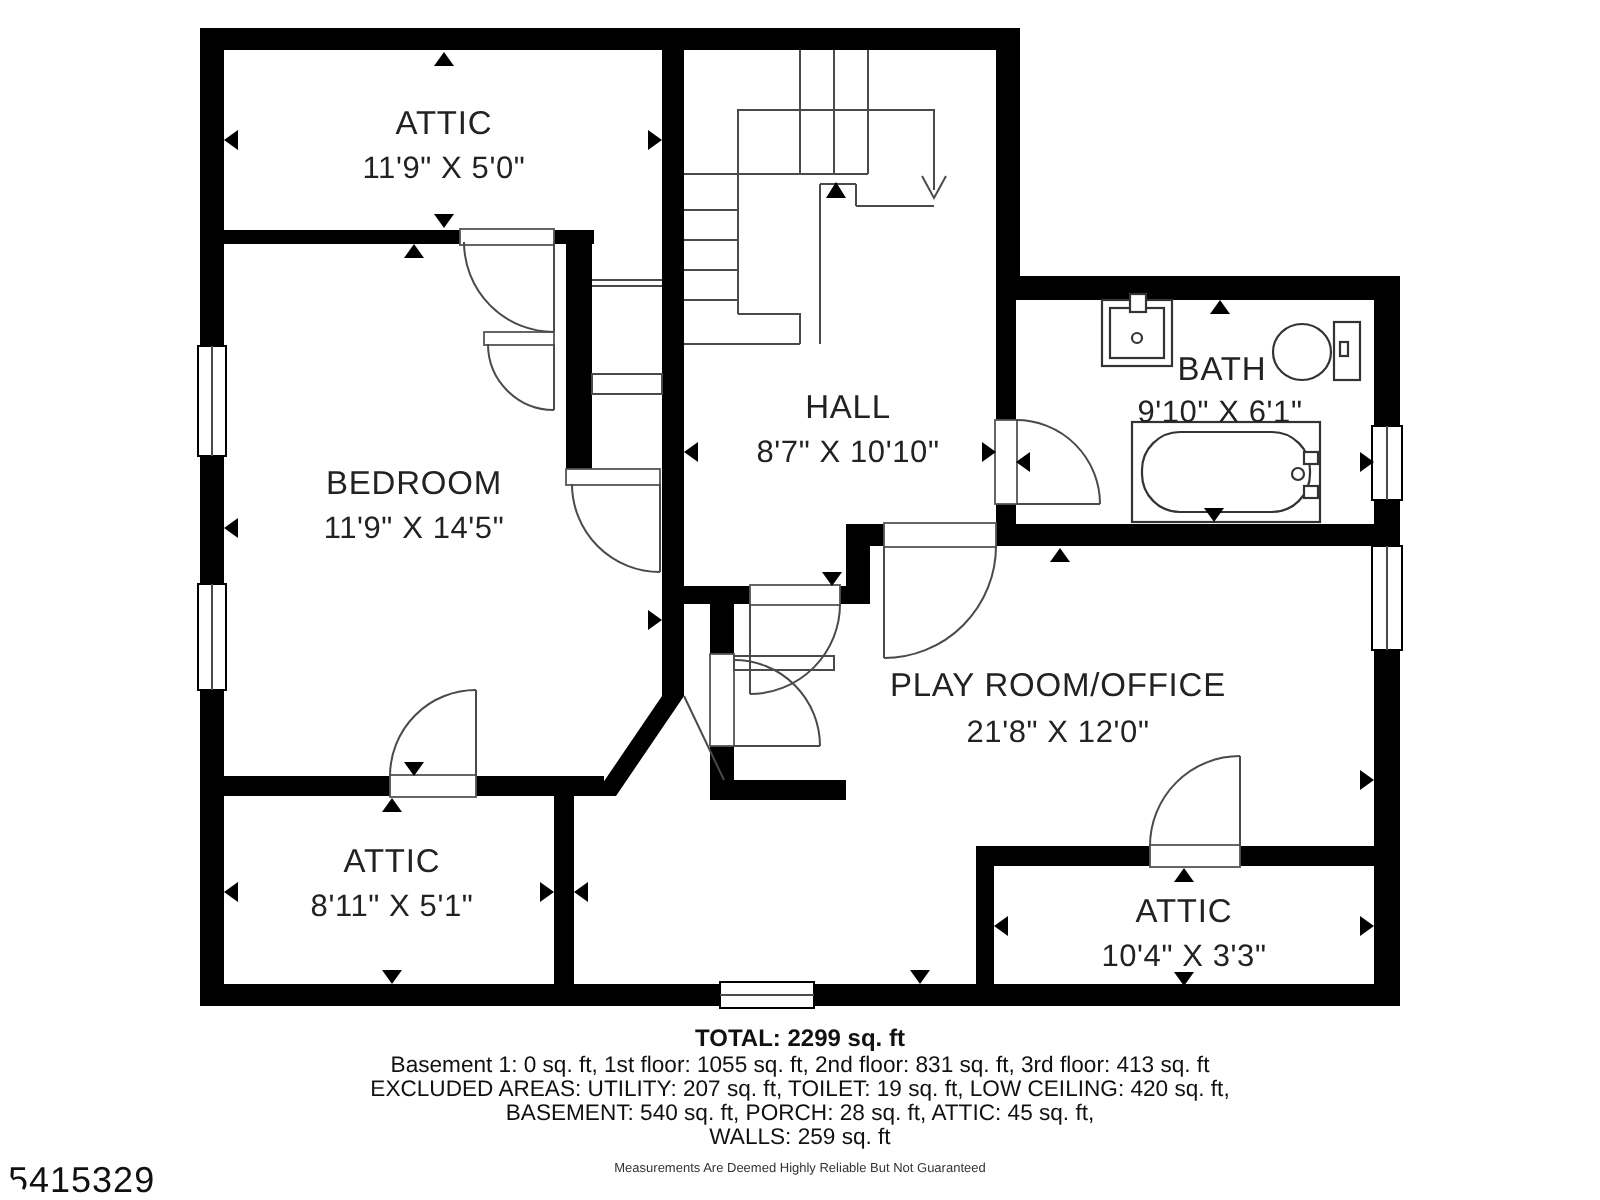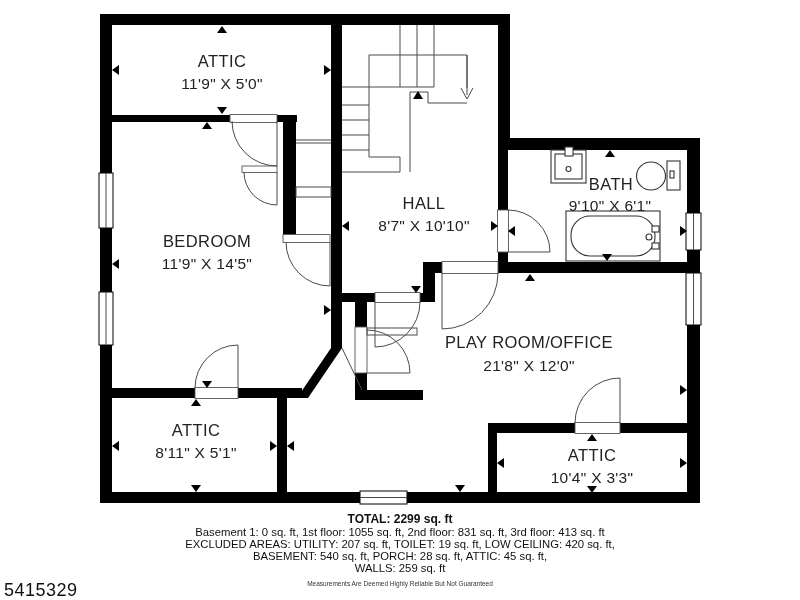--- a/index.html
+++ b/index.html
@@ -1,16 +1,16 @@
 <!DOCTYPE html>
 <html><head>
 <meta charset="utf-8">
 <style>
   html,body{margin:0;padding:0;background:#ffffff;}
-  .page{position:relative;width:800px;height:600px;background:#fff;overflow:hidden;}
+  .page{position:relative;width:800px;height:600px;background:#fff;overflow:hidden;border-radius:28px;}
   svg{display:block;}
   svg text{font-family:"Liberation Sans","DejaVu Sans",sans-serif;fill:#222;}
   .room-name{font-size:16.5px;letter-spacing:.4px;}
   .room-dims{font-size:15.5px;letter-spacing:.3px;}
   .ft-total{font-size:12px;font-weight:bold;fill:#111;}
   .ft-line{font-size:11.3px;fill:#111;}
   .ft-disc{font-size:6.5px;fill:#333;}
   .plan-id{font-size:18px;fill:#111;letter-spacing:.5px;}
   .wall{fill:#000;stroke:none;}
   .thin{stroke:#4a4a4a;stroke-width:1;fill:none;}

